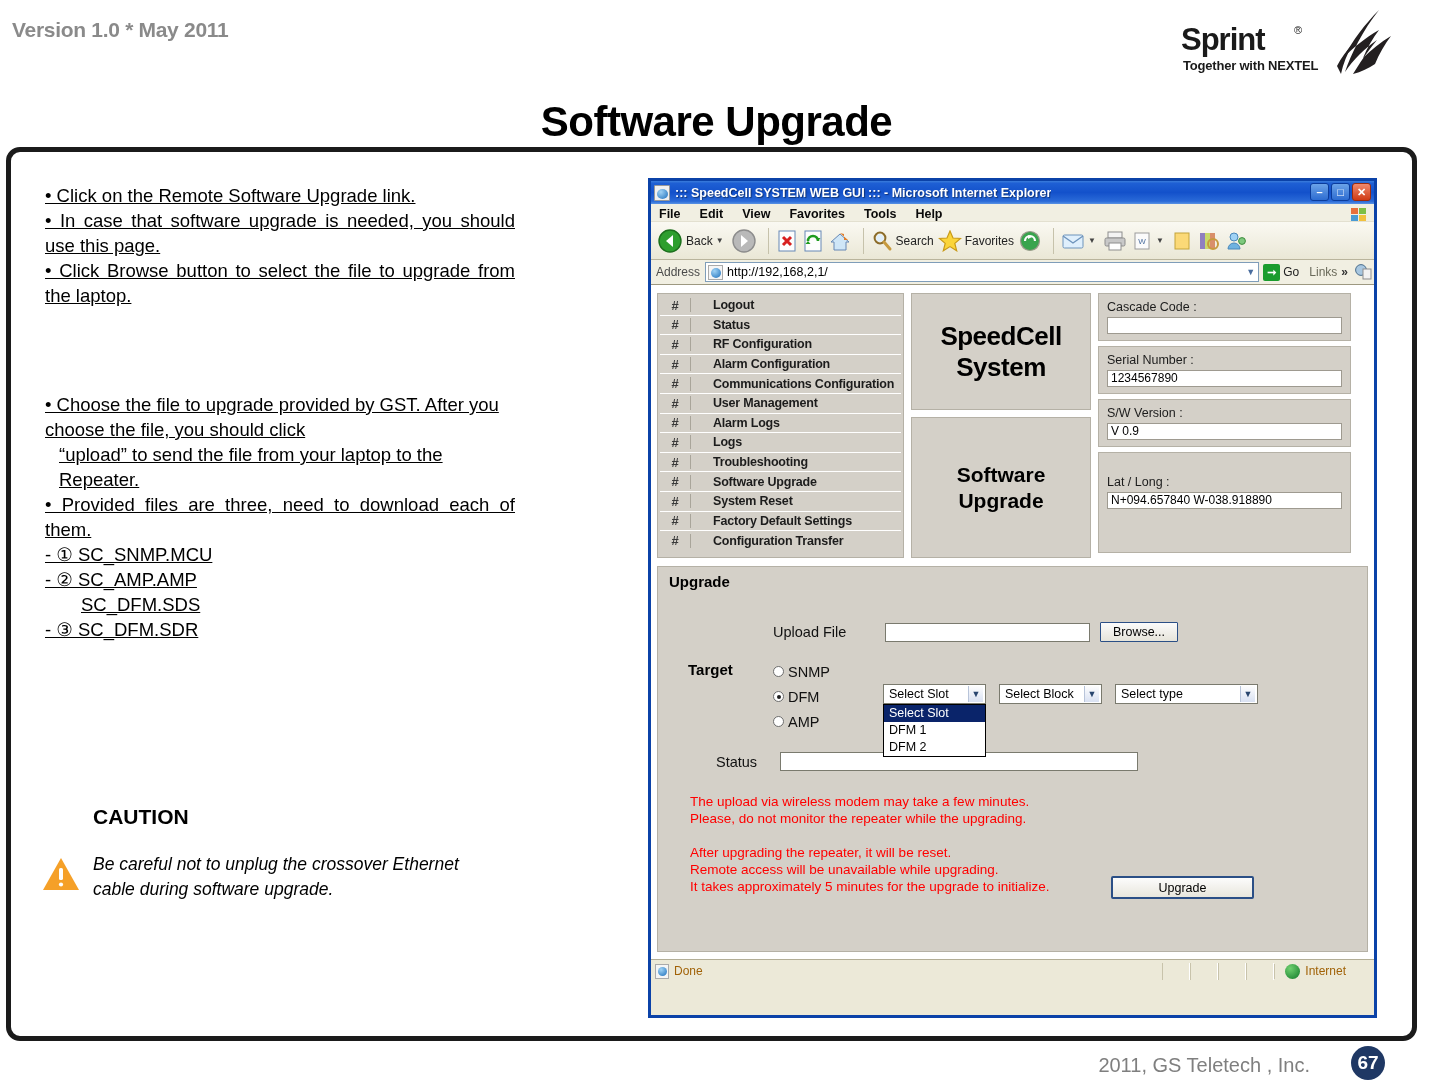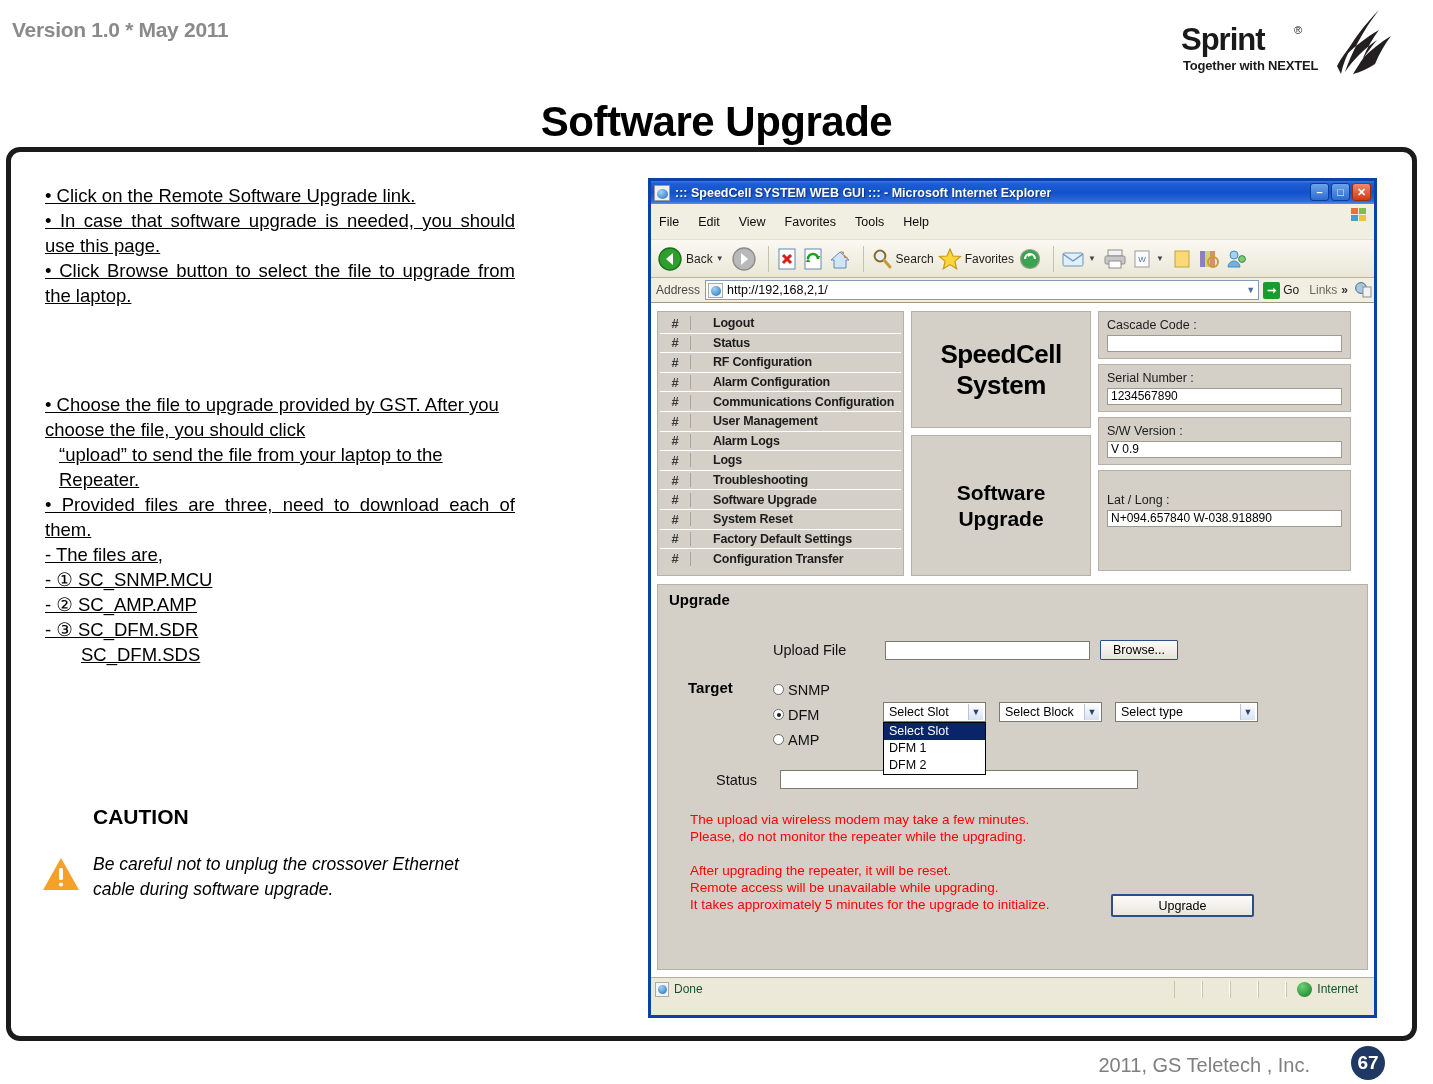--- a/index.html
+++ b/index.html
@@ -102,23 +102,23 @@
   .win-btn {
     width: 19px; height: 18px; border-radius: 3px;
     border: 1px solid #0b3c9b;
     display: flex; align-items: center; justify-content: center;
     font-size: 11px; font-weight: bold; color: #fff;
     background: linear-gradient(180deg,#6ba3e8,#2d6cd1);
   }
   .win-btn.close { background: linear-gradient(180deg,#f08a6e,#d03a14); border-color:#9b2c0e; }
 
   .menubar {
-    height: 36px; background: #f1efe2;
-    display: flex; align-items: center; padding-left: 8px;
-    border-bottom: 1px solid #e3e0d0; position: relative;
+    height: 18px; background: #f1efe2;
+    display: flex; align-items: flex-end; padding-left: 8px;
+    border-bottom: 1px solid #e3e0d0; position: relative; font-weight: bold;
   }
   .menubar span.mi {
     font-size: 12.5px; color: #0a0a0a; margin-right: 19px;
   }
   .menu-flag {
     position: absolute; right: 6px; top: 2px; width: 18px; height: 18px;
   }
 
   .toolbar {
     height: 38px; background: linear-gradient(180deg,#faf9f2,#eae7d6);
@@ -297,24 +297,24 @@
   
   .statusbar {
     height: 23px; background: #ece9d8; border-top: 1px solid #b3aE96;
     display:flex; align-items:center; padding-left: 4px;
   }
   .sb-icon {
     width:14px;height:15px;background:#f5f5f5;border:1px solid #aaa;margin-right:5px;position:relative;
   }
   .sb-icon:after{content:"";position:absolute;left:2px;top:2px;width:9px;height:9px;border-radius:50%;
     background: radial-gradient(circle at 35% 30%, #9fd2f5, #1d6fbb);}
-  .sb-text { font-size: 12px; color:#14532d; }
+  .sb-text { font-size: 12px; color:#a16207; }
   .sb-panels { margin-left:auto; display:flex; align-items:center; }
   .sb-cell { width: 28px; height: 17px; border-left:1px solid #c8c3ab; border-right:1px solid #fff;}
-  .sb-zone { display:flex; align-items:center; padding: 0 16px 0 10px;
+  .sb-zone { display:flex; align-items:center; padding: 0 28px 0 10px;
              border-left:1px solid #c8c3ab; }
   .sb-globe {
     width:15px;height:15px;border-radius:50%;
     background: radial-gradient(circle at 35% 30%, #6fd06f, #117a2a);
     margin-right:5px;
   }
 
   
   .footer-bar {
     position: absolute; left: 0; bottom: 0; width: 1433px; height: 43px;
@@ -354,25 +354,24 @@
   <div class="main-frame"></div>
 
   <div class="left-col">
     <div class="para">• Click on the Remote Software Upgrade link.</div>
     <div class="para">• In case that software upgrade is needed, you should use this page.</div>
     <div class="para">• Click Browse button to select the file to upgrade from the laptop.</div>
     <div class="gap-a"></div>
     <div class="para nojust">• Choose the file to upgrade provided  by GST. After you choose the file, you should click</div>
     <div class="para nojust indent1">“upload” to send the file from your laptop to the Repeater.</div>
     <div class="para">• Provided files are three, need to download each of them.</div>
-    <div class="para nojust">- The files are,</div>
     <div class="para nojust">- ① SC_SNMP.MCU</div>
     <div class="para nojust">- ② SC_AMP.AMP</div>
+    <div class="para nojust" style="padding-left:36px">SC_DFM.SDS</div>
     <div class="para nojust">- ③ SC_DFM.SDR</div>
-    <div class="para nojust" style="padding-left:36px">SC_DFM.SDS</div>
   </div>
 
   <div class="caution-title">CAUTION</div>
   <svg class="caution-icon" width="38" height="34" viewBox="0 0 38 34">
     <path d="M19 1 L37 33 L1 33 Z" fill="#f5a028"></path>
     <rect x="17" y="11" width="4" height="12" rx="1.6" fill="#ffffff"></rect>
     <circle cx="19" cy="27.5" r="2.1" fill="#ffffff"></circle>
   </svg>
   <div class="caution-body">Be careful not to unplug the crossover Ethernet cable during software upgrade.</div>
 

